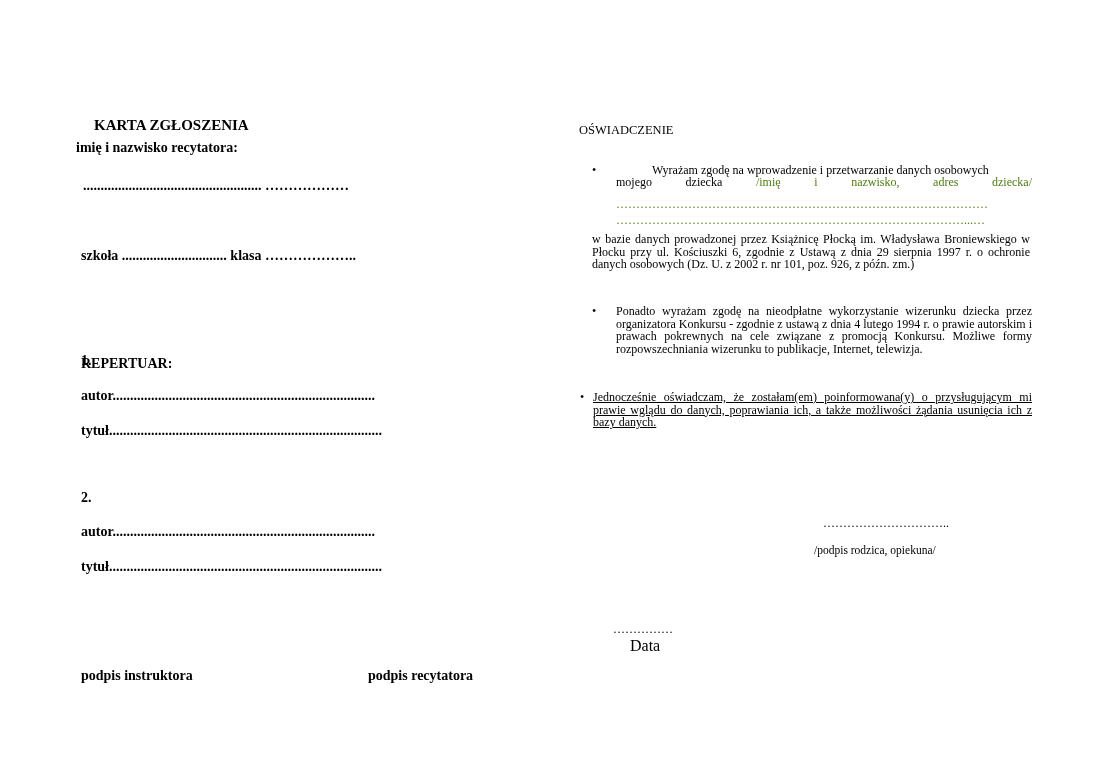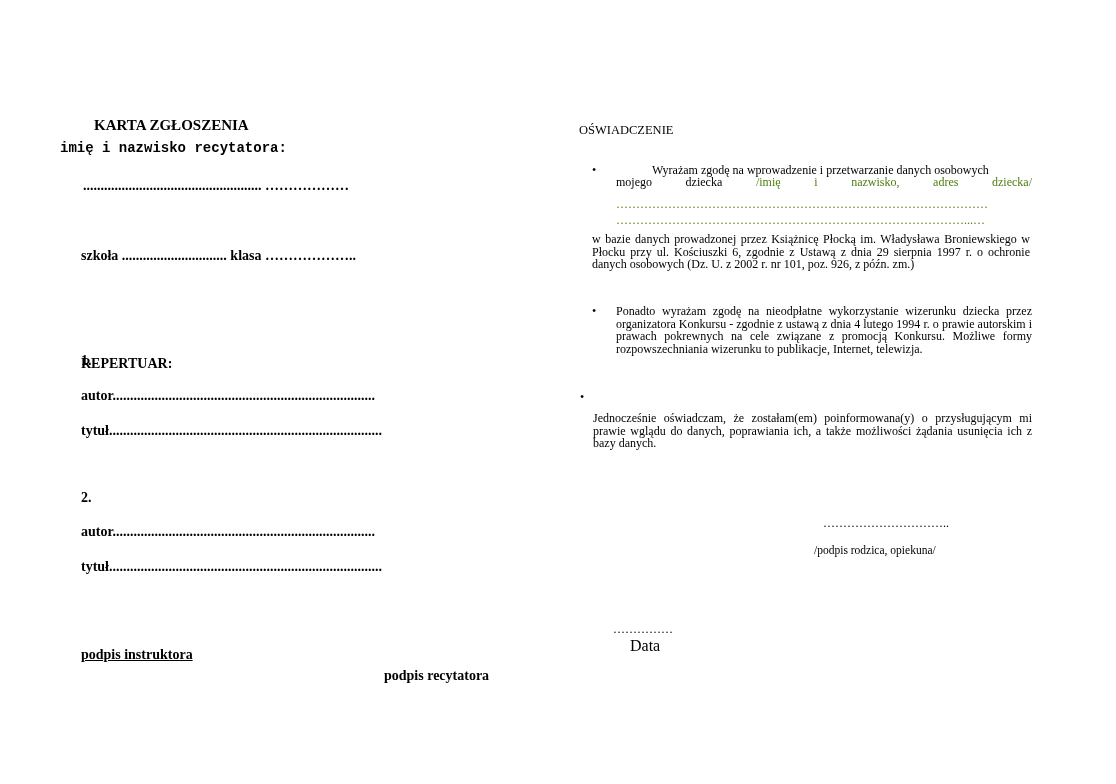--- a/index.html
+++ b/index.html
@@ -13,32 +13,32 @@
       position: relative;
       overflow: hidden;
       font-family: "Liberation Serif", "DejaVu Serif", serif;
       color: #000000;
     }
     .abs { position: absolute; white-space: nowrap; }
 
     
     .left { font-size: 14px; font-weight: bold; line-height: 16px; }
     #title { left: 94px; top: 117px; font-size: 15px; }
-    #name-label { left: 60px; top: 140px; font-family: Liberation Mono, monospace; }
+    #name-label { left: 76px; top: 140px; }
     #name-line { left: 83px; top: 178px; letter-spacing: 0px; }
     #school-line { left: 81px; top: 248px; }
     #repertoire { left: 81px; top: 317px; margin-top: 39px; }
     #item1 { left: 81px; top: 353px; }
     #author1 { left: 81px; top: 388px; }
     #title1 { left: 81px; top: 423px; }
     #item2 { left: 81px; top: 490px; }
     #author2 { left: 81px; top: 524px; }
     #title2 { left: 81px; top: 559px; }
-    #sig-instructor { left: 81px; top: 647px; text-decoration: underline; }
-    #sig-reciter { left: 360px; top: 668px; padding-left: 24px; }
+    #sig-instructor { left: 81px; top: 668px; }
+    #sig-reciter { left: 344px; top: 668px; padding-left: 24px; }
 
     
     .right { font-size: 12px; line-height: 12.6px; }
     #statement-heading { left: 579px; top: 124px; font-size: 12.5px; }
 
     .para {
       position: absolute;
       font-size: 12px;
       line-height: 12.6px;
       text-align: justify;
@@ -58,21 +58,21 @@
       text-align: justify; text-align-last: justify;
     }
     #b1-dots1 { left: 616px; top: 198px; width: 416px; overflow: hidden; white-space: nowrap; }
     #b1-dots2 { left: 616px; top: 214px; width: 416px; overflow: hidden; white-space: nowrap; }
     #b1-cont { left: 592px; top: 233px; width: 438px; }
 
     #b2-dot { left: 592px; top: 305px; }
     #b2-text { left: 616px; top: 305px; width: 416px; }
 
     #b3-dot { left: 580px; top: 391px; }
-    #b3-text { left: 593px; top: 412px; width: 439px; }
+    #b3-text { left: 593px; top: 391px; width: 439px; text-decoration: underline; }
 
     #parent-dots { left: 823px; top: 516px; font-size: 12px; }
     #parent-sig { left: 814px; top: 544px; font-size: 11.5px; }
 
     #date-dots { left: 613px; top: 622px; font-size: 12px; }
     #date-label { left: 630px; top: 637px; font-size: 16px; }
   </style>
 </head>
 <body>
 

